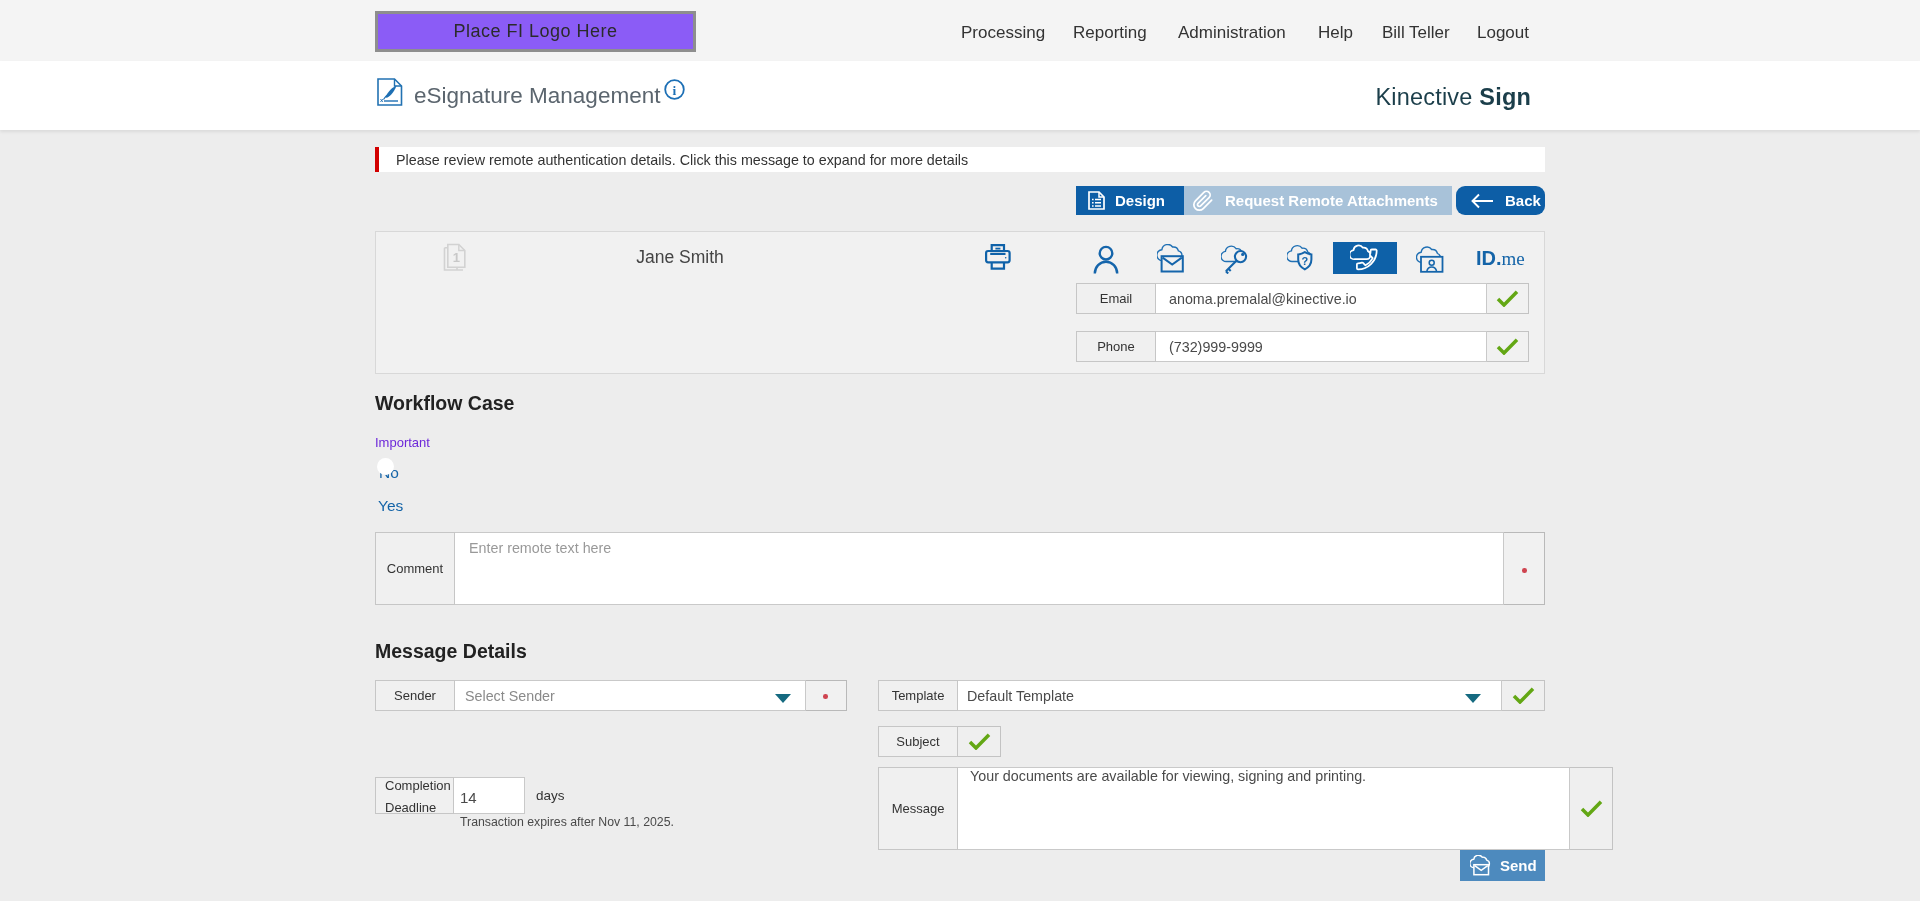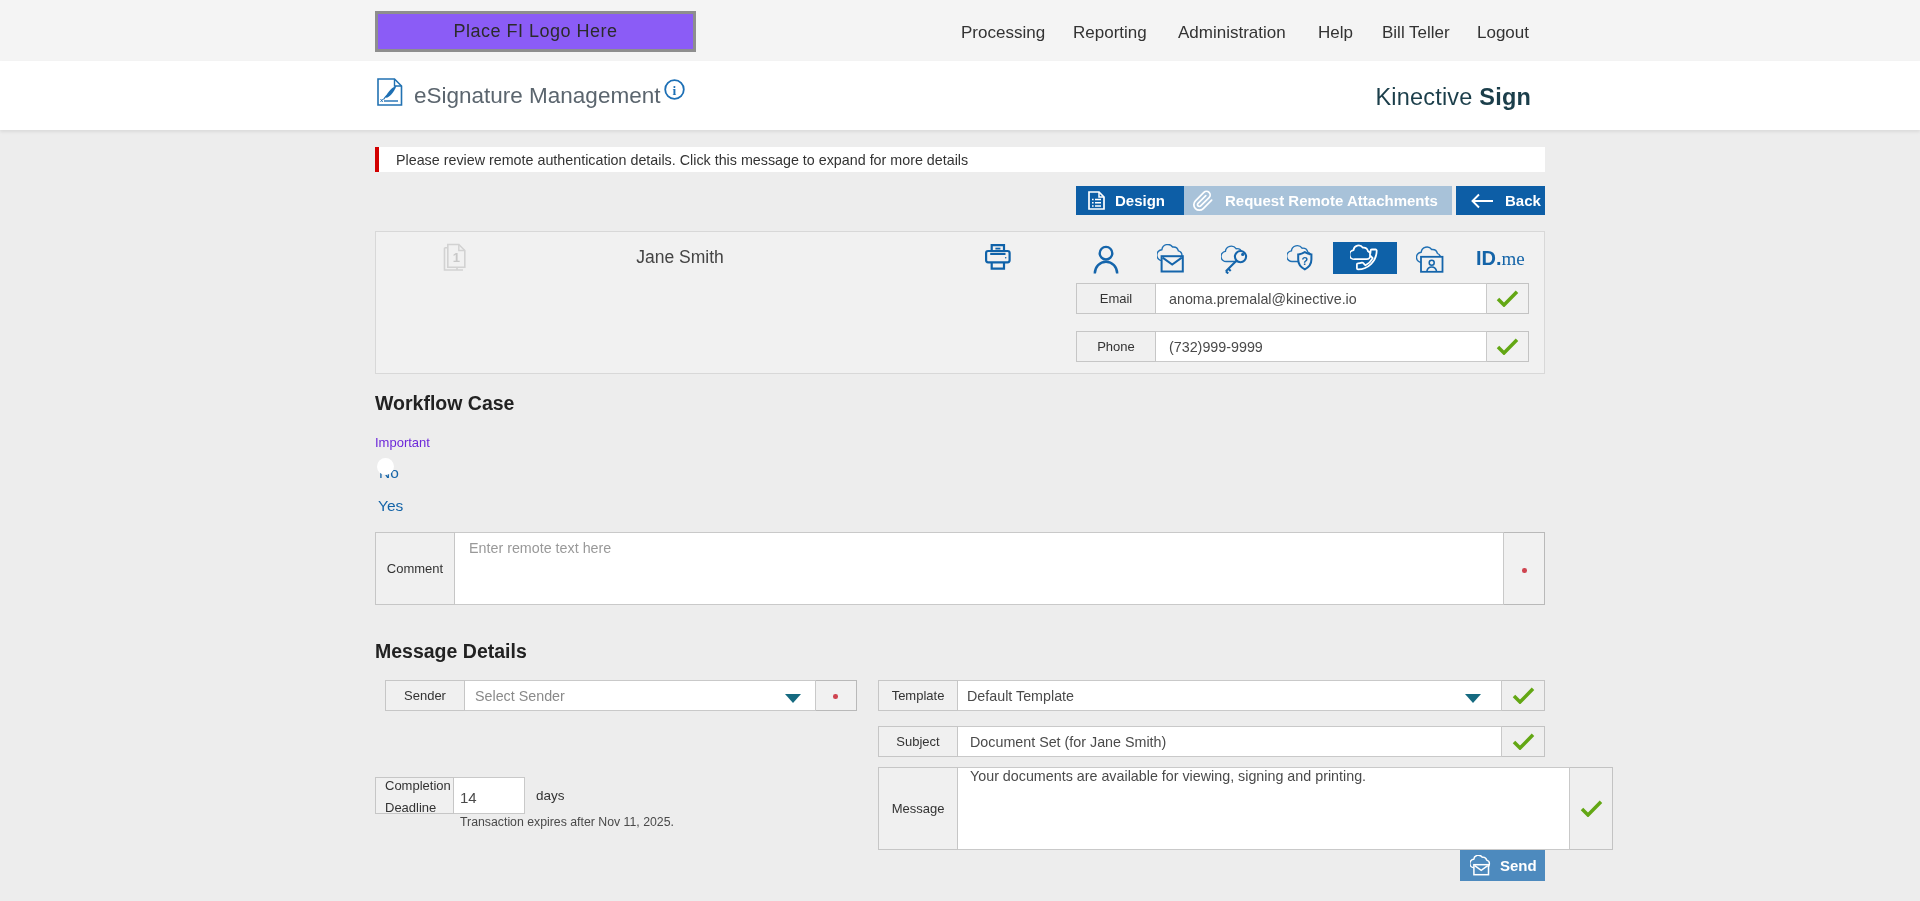--- a/index.html
+++ b/index.html
@@ -10,21 +10,21 @@
 .nav { position:absolute; top:0; height:61px; display:flex; align-items:center; padding-top:4px; font-size:17px; color:#333; }
 #hdr2 { position:absolute; left:0; top:61px; width:1920px; height:69px; background:#ffffff; box-shadow:0 2px 3px rgba(0,0,0,0.08); }
 #esigtitle { position:absolute; left:414px; top:61px; height:69px; display:flex; align-items:center; font-size:22.5px; color:#5b656e; }
 #kinective { position:absolute; right:389px; top:61px; height:69px; display:flex; align-items:center; padding-top:4px; font-size:23.5px; color:#1b3e4a; letter-spacing:0.2px; }
 #kinective b { font-weight:bold; }
 #msgbar { position:absolute; left:375px; top:147px; width:1170px; height:25px; background:#ffffff; border-left:4px solid #d20000; }
 #msgbar span { position:absolute; left:17px; top:4.5px; font-size:14.3px; color:#333; }
 .btn { position:absolute; top:186px; height:29px; color:#fff; font-size:15px; font-weight:bold; display:flex; align-items:center; }
 #btn-design { left:1076px; width:115px; background:#0d5ea6; padding-left:12px; }
 #btn-rra { left:1184px; width:268px; background:#a8c2d9; padding-left:8px; }
-#btn-back { left:1456px; width:89px; background:#0d5ea6; padding-left:14px; }
+#btn-back { left:1456px; width:89px; background:#0d5ea6; padding-left:14px;border-radius:9px; }
 #card { position:absolute; left:375px; top:231px; width:1170px; height:143px; background:#f1f1f1; border:1px solid #d8d8d8; }
 #janesmith { position:absolute; left:560px; top:231px; width:240px; height:53px; display:flex; align-items:center; justify-content:center; font-size:17.5px; color:#444; }
 .fieldrow { position:absolute; display:flex; }
 .lblcell { background:#f0f0f0; border:1px solid #c6c6c6; display:flex; align-items:center; justify-content:center; font-size:13px; color:#333; }
 .inputcell { background:#fff; border:1px solid #c9c9c9; border-left:none; display:flex; align-items:center; font-size:14.3px; color:#4a4a4a; padding-left:13px; }
 .checkcell { border:1px solid #c3c3c3; border-left:none; display:flex; align-items:center; justify-content:center; }
 h2.sect { position:absolute; left:375px; font-size:19.5px; color:#222; font-weight:bold; }
 #lbl-important { position:absolute; left:375px; top:435px; font-size:13px; color:#6d28d9; }
 .bluelink { position:absolute; color:#1464a8; font-size:15.5px; }
 #radio-circle { position:absolute; left:377px; top:458px; width:17px; height:17px; border-radius:50%; background:#fff; }
@@ -161,21 +161,21 @@
 <div id="comment">
   <div class="lblcell">Comment</div>
   <div class="txtcell">Enter remote text here</div>
   <div class="astcell">
       <div class="reddot" style="left:18px; top:35px;"></div>
     </div>
 </div>
 
 <h2 class="sect" style="top:640px;">Message Details</h2>
 
-<div class="fieldrow" style="left:375px; top:680px; height:31px;margin-left:10px;">
+<div class="fieldrow" style="left:375px; top:680px; height:31px;">
   <div class="lblcell" style="width:80px;">Sender</div>
   <div class="inputcell" style="width:351px; color:#8a8a8a; position:relative; padding-left:10px;">Select Sender<div class="tri" style="right:14px; top:13px;"></div></div>
   <div class="astcell" style="width:41px; background:#f1f1f1; border:1px solid #b9b9b9; border-left:none; position:relative;">
       <div class="reddot" style="left:17px; top:13px;"></div>
     </div>
 </div>
 
 <div class="fieldrow" style="left:375px; top:777px; height:37px;border-radius:15px;">
   <div class="lblcell" style="width:79px; font-size:13px; text-align:left; justify-content:flex-start; padding-left:9px; padding-top:3px; line-height:21.7px;">Completion Deadline</div>
   <div class="inputcell" style="width:71px; padding-left:6px; padding-top:3px; font-size:15px;">14</div>
@@ -188,21 +188,20 @@
   <div class="inputcell" style="width:544px; position:relative; padding-left:9px;">Default Template<div class="tri" style="right:20px; top:13px;"></div></div>
   <div class="checkcell" style="width:43px; background:#efefef;">
       <svg width="23" height="17" viewBox="0 0 23 17">
         <path d="M2,9 L8,15 L21,1.8" fill="none" stroke="#63a714" stroke-width="3.5"></path>
       </svg>
     </div>
 </div>
 
 <div class="fieldrow" style="left:878px; top:726px; height:31px;">
   <div class="lblcell" style="width:80px;">Subject</div>
-  <div class="inputcell" style="width:544px; padding-left:12px;">Document Set (for Jane Smith)</div>
   <div class="checkcell" style="width:43px; background:#efefef;">
       <svg width="23" height="17" viewBox="0 0 23 17">
         <path d="M2,9 L8,15 L21,1.8" fill="none" stroke="#63a714" stroke-width="3.5"></path>
       </svg>
     </div>
 </div>
 
 <div class="fieldrow" style="left:878px; top:767px; height:83px;">
   <div class="lblcell" style="width:80px;">Message</div>
   <div class="inputcell" style="width:612px; align-items:flex-start; padding-left:12px;">Your documents are available for viewing, signing and printing.</div>

